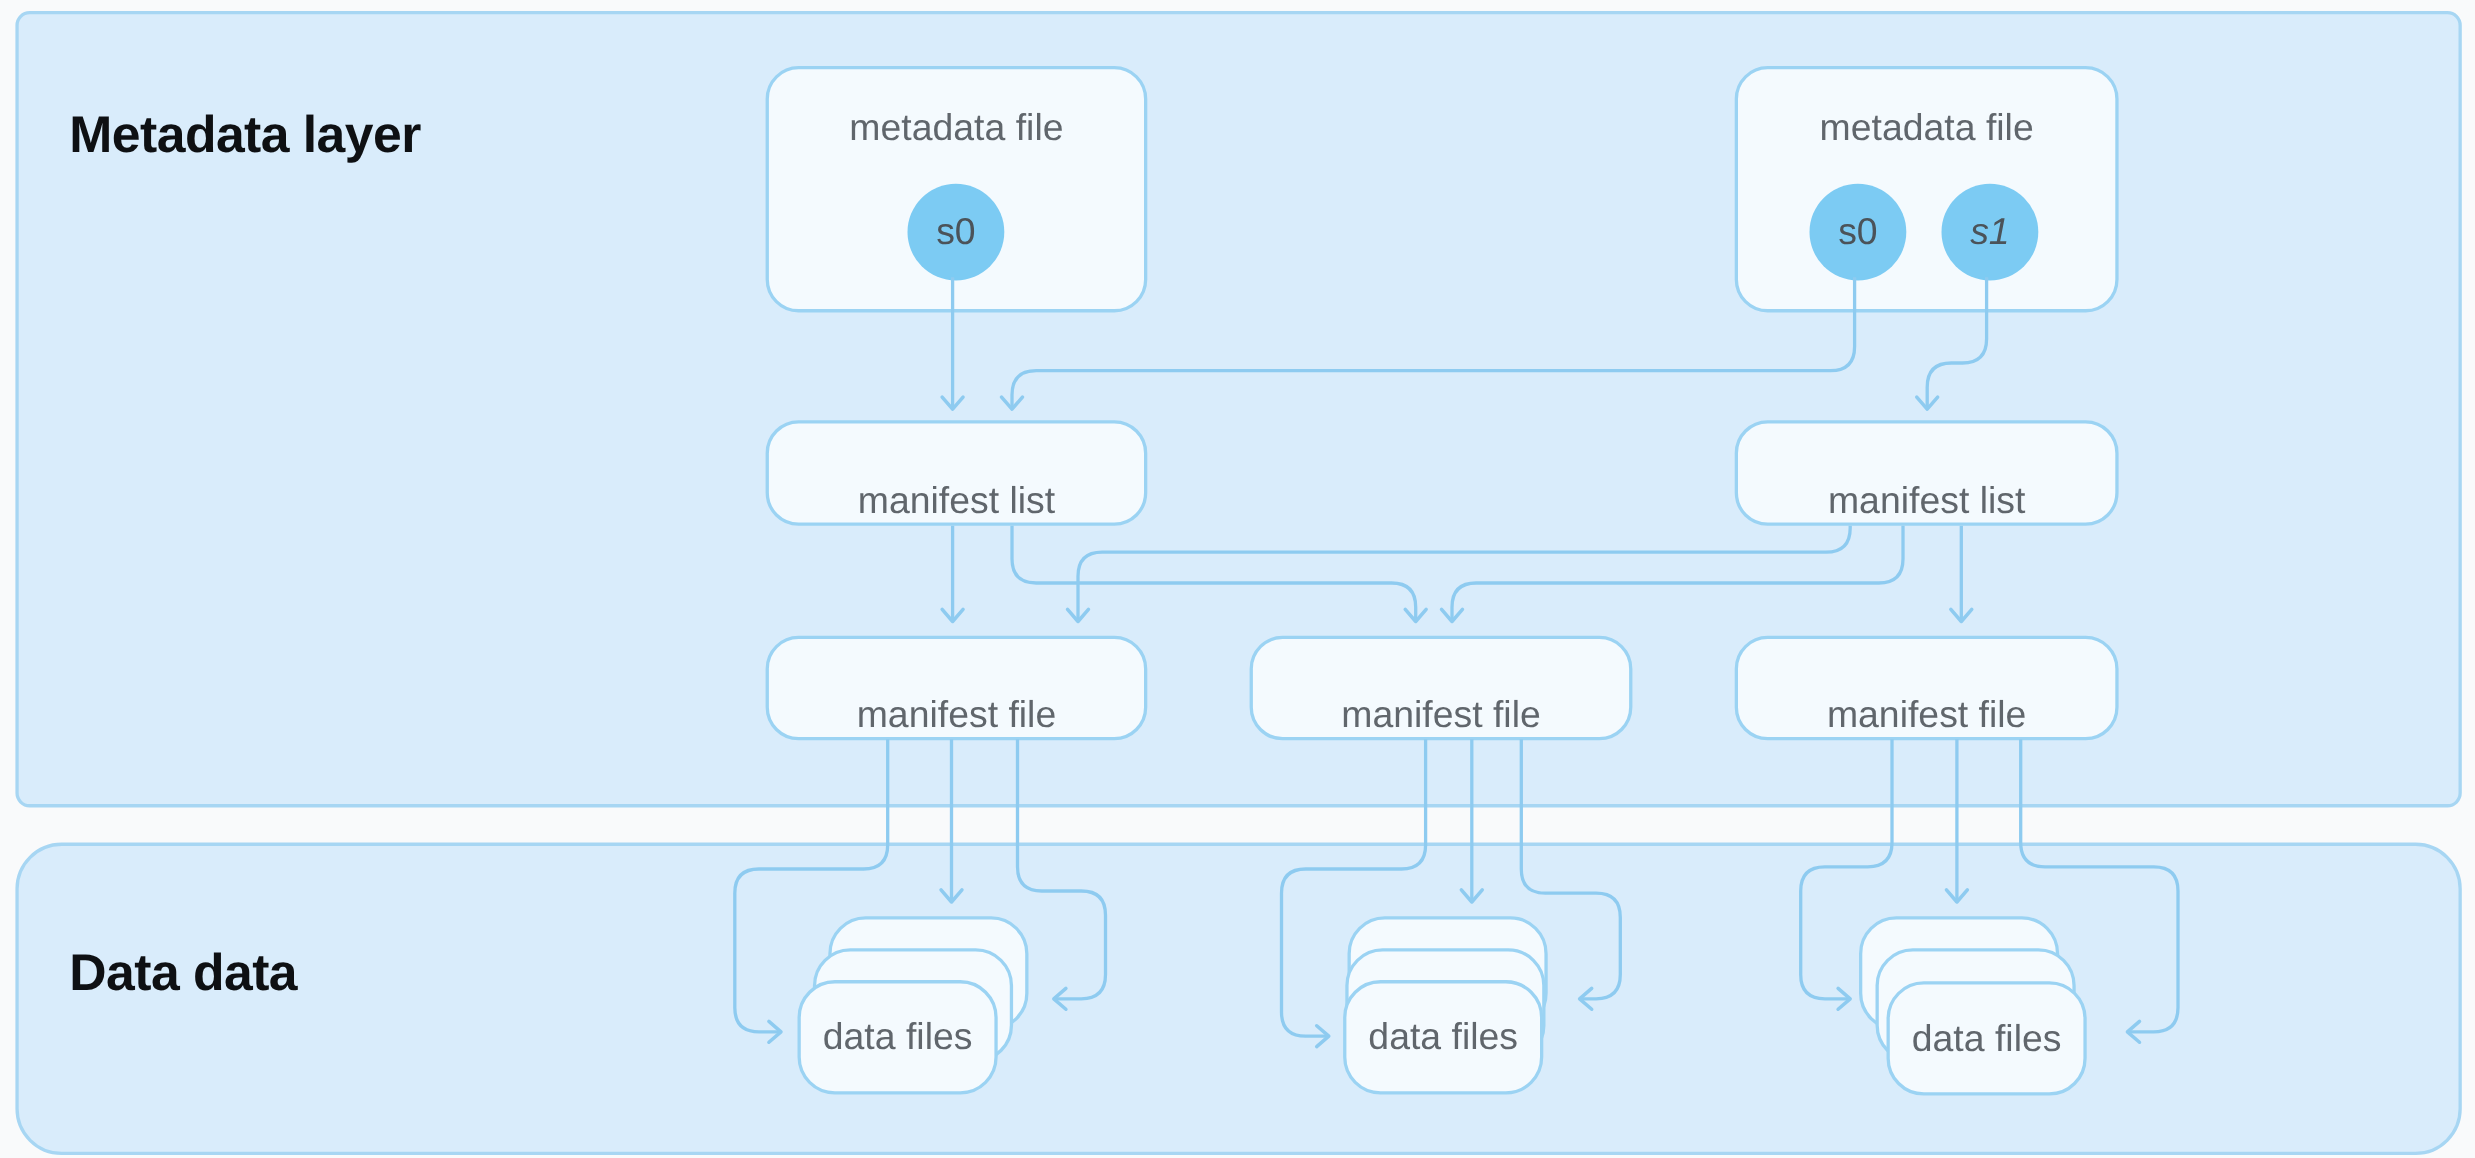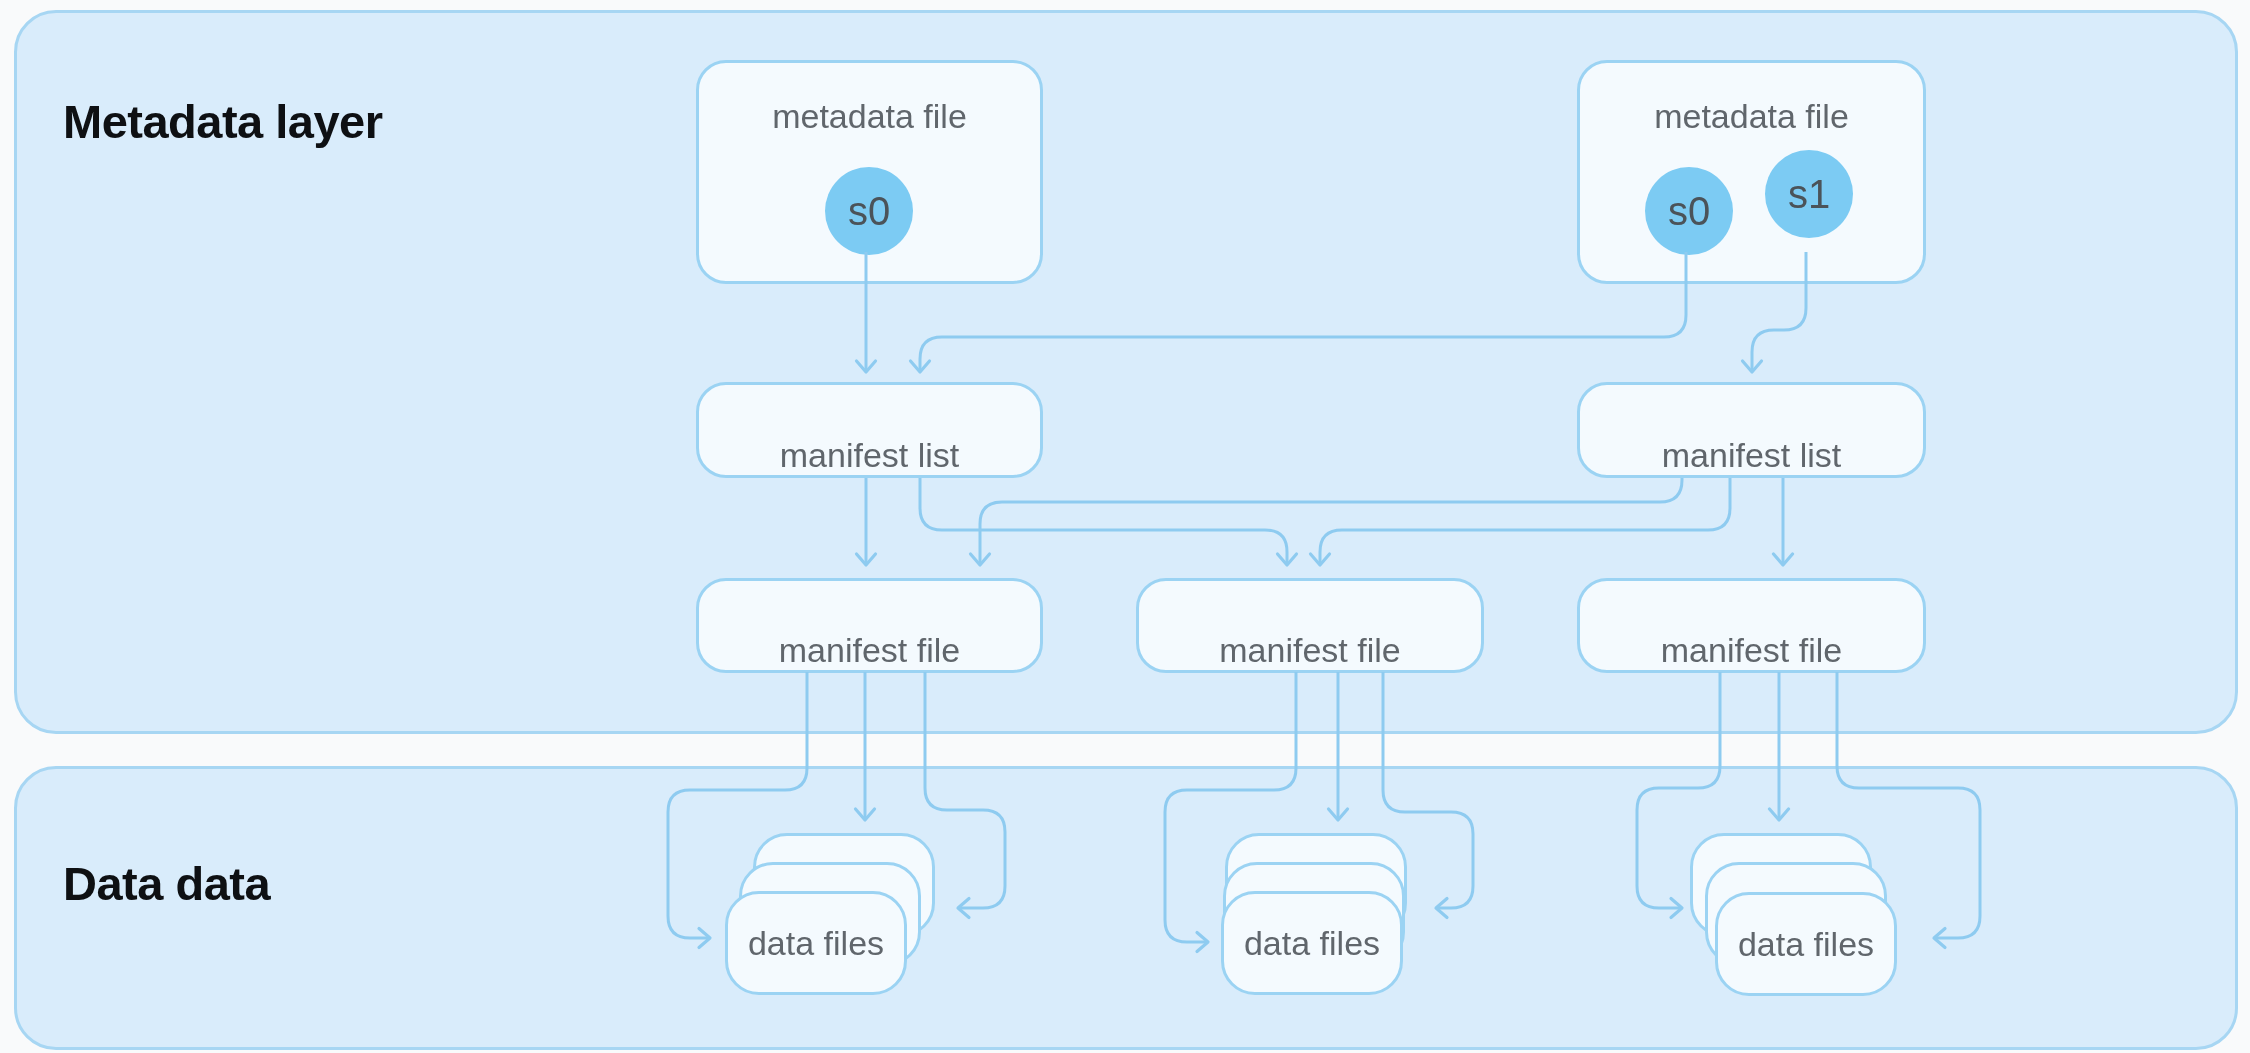--- a/index.html
+++ b/index.html
@@ -20,21 +20,21 @@
     width:2250px;height:1053px;position:relative;overflow:hidden;
     background:var(--page-bg);
     font-family:"Liberation Sans", sans-serif;
   }
   .layer{
     position:absolute;left:14px;width:2224px;
     background:var(--layer-fill);
     border:3px solid var(--layer-border);
     border-radius:42px;
   }
-  #metadata-layer{top:10px;height:724px;}
+  #metadata-layer{top:10px;height:724px;border-radius:13px;}
   #data-layer{top:766px;height:284px;}
   .layer-title{
     position:absolute;left:46px;
     font-size:47px;font-weight:bold;color:var(--title-text);
     letter-spacing:-0.5px;white-space:nowrap;
   }
   #metadata-layer .layer-title{top:50px;}
   #data-layer .layer-title{top:56px;}
   .node{
     position:absolute;
@@ -45,28 +45,28 @@
     font-size:34px;
     display:flex;align-items:flex-end;justify-content:center;
   }
   .node.tall{align-items:flex-start;}
   .node.tall .node-label{margin-top:34px;}
   .node-label{white-space:nowrap;}
   .snap{
     position:absolute;width:88px;height:88px;border-radius:50%;
     background:var(--snapshot-fill);color:var(--snapshot-text);
     display:flex;align-items:center;justify-content:center;
-    font-size:40px;
+    font-size:34px;
   }
   
   #metadata-file-left {left:679px;top:47px;width:347px;height:224px;}
   #metadata-file-right{left:1560px;top:47px;width:349px;height:224px;}
   #metadata-file-left  .snap-s0{left:126px;top:104px;}
   #metadata-file-right .snap-s0{left:65px; top:104px;}
-  #metadata-file-right .snap-s1{left:185px;top:87px;}
+  #metadata-file-right .snap-s1{left:185px;top:104px;font-style:italic;}
   
   #manifest-list-left {left:679px;top:369px;width:347px;height:96px;}
   #manifest-list-right{left:1560px;top:369px;width:349px;height:96px;}
   
   #manifest-file-left  {left:679px;top:565px;width:347px;height:95px;}
   #manifest-file-center{left:1119px;top:565px;width:348px;height:95px;}
   #manifest-file-right {left:1560px;top:565px;width:349px;height:95px;}
   
   .card{
     position:absolute;width:182px;height:104px;

